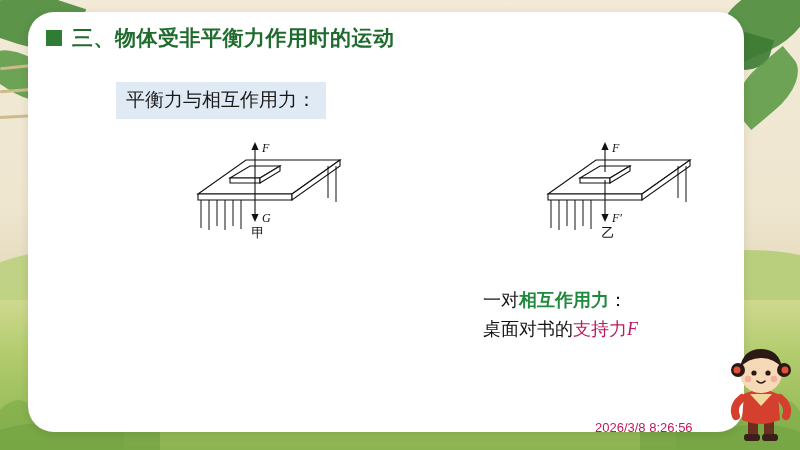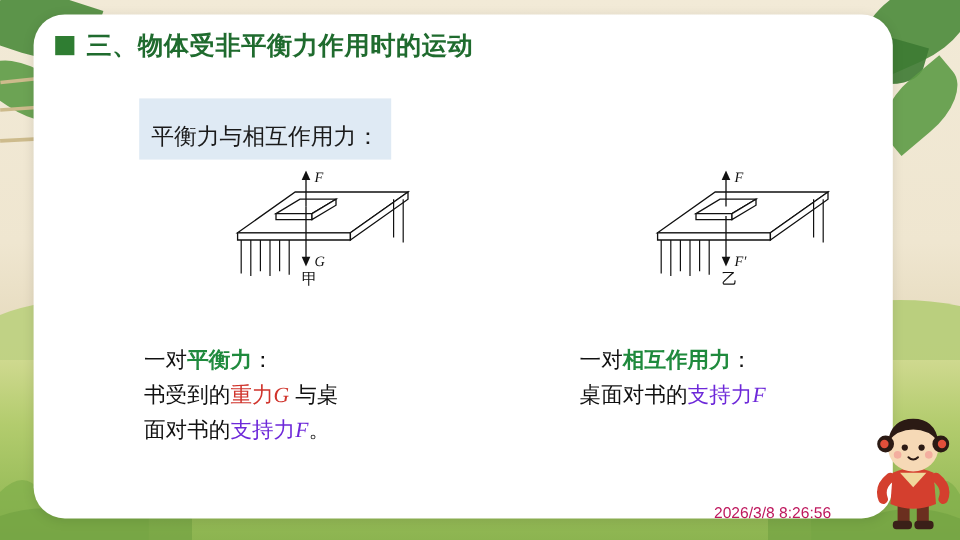--- a/index.html
+++ b/index.html
@@ -95,21 +95,21 @@
     white-space: nowrap;
   }
   
   .subtitle {
     position: absolute;
     left: 88px;
     top: 70px;
     background: #dfeaf4;
     color: #1a1a1a;
     font-size: 19px;
-    padding: 19px 10px 6px 10px;
+    padding: 5px 10px 6px 10px;
     white-space: nowrap;
   }
   
   .figure {
     position: absolute;
   }
   .fig-caption {
     position: absolute;
     font-size: 13px;
     color: #111;
@@ -119,21 +119,21 @@
   
   .textblock {
     position: absolute;
     font-size: 18px;
     line-height: 29px;
     color: #111111;
     white-space: nowrap;
   }
   .hl-green { color: #1f8a3d; font-weight: bold; }
   .hl-red   { color: #d0342c; }
-  .hl-blue  { color: #6d28d9; }
+  .hl-blue  { color: #be185d; }
   .ital { font-family: "Liberation Serif", serif; font-style: italic; }
   
   .timestamp {
     position: absolute;
     left: 567px;
     top: 408px;
     font-size: 13px;
     color: #be185d;
     white-space: nowrap;
   }
@@ -221,31 +221,20 @@
       <polygon points="92,36 112,24 112,29 92,41" fill="#ffffff" stroke="#111111" stroke-width="1.1"></polygon>
       <line x1="87" y1="30" x2="87" y2="4" stroke="#111111" stroke-width="1.1"></line>
       <polygon points="87,0 83.4,8 90.6,8" fill="#111111"></polygon>
       <line x1="87" y1="38" x2="87" y2="74" stroke="#111111" stroke-width="1.1"></line>
       <polygon points="87,80 83.4,72 90.6,72" fill="#111111"></polygon>
       <text x="94" y="10" font-family="Liberation Serif, serif" font-style="italic" font-size="12" fill="#111">F</text>
       <text x="94" y="80" font-family="Liberation Serif, serif" font-style="italic" font-size="12" fill="#111">F′</text>
     </svg>
     <div class="fig-caption" style="left:560px; top:212px;">乙</div>
 
-    <div class="textblock" style="left:92px; top:274px;">
-      <div>
-        <span>一对</span><span class="hl-green">平衡力</span><span>：</span>
-      </div>
-      <div>
-        <span>书受到的</span><span class="hl-red">重力</span><span class="hl-red ital">G</span><span> 与桌</span>
-      </div>
-      <div>
-        <span>面对书的</span><span class="hl-blue">支持力</span><span class="hl-blue ital">F</span><span>。</span>
-      </div>
-    </div>
 
     <div class="textblock" style="left:445px; top:274px;margin-left:10px;">
       <div>
         <span>一对</span><span class="hl-green">相互作用力</span><span>：</span>
       </div>
       <div>
         <span>桌面对书的</span><span class="hl-blue">支持力</span><span class="hl-blue ital">F</span>
       </div>
     </div>
 

